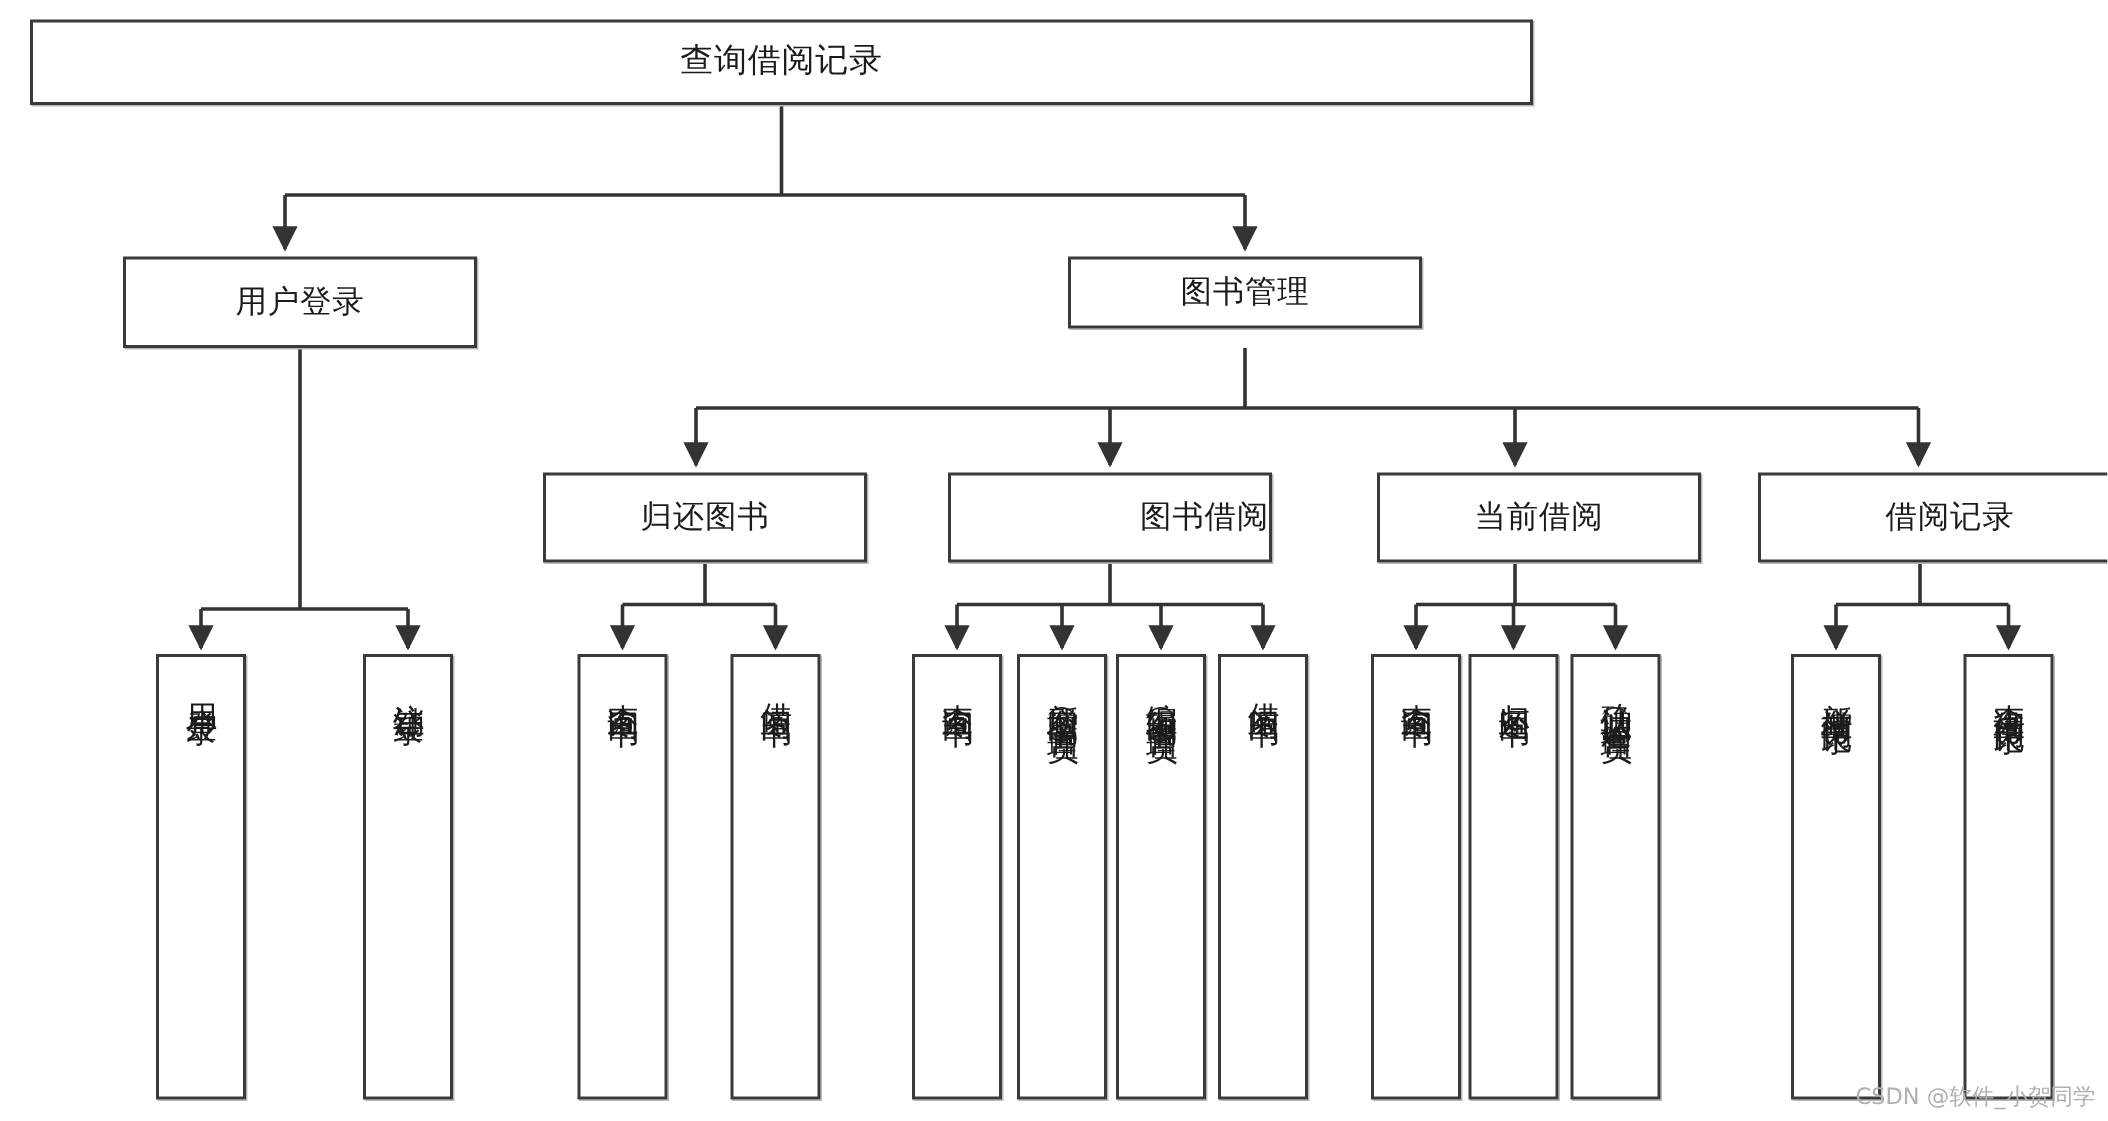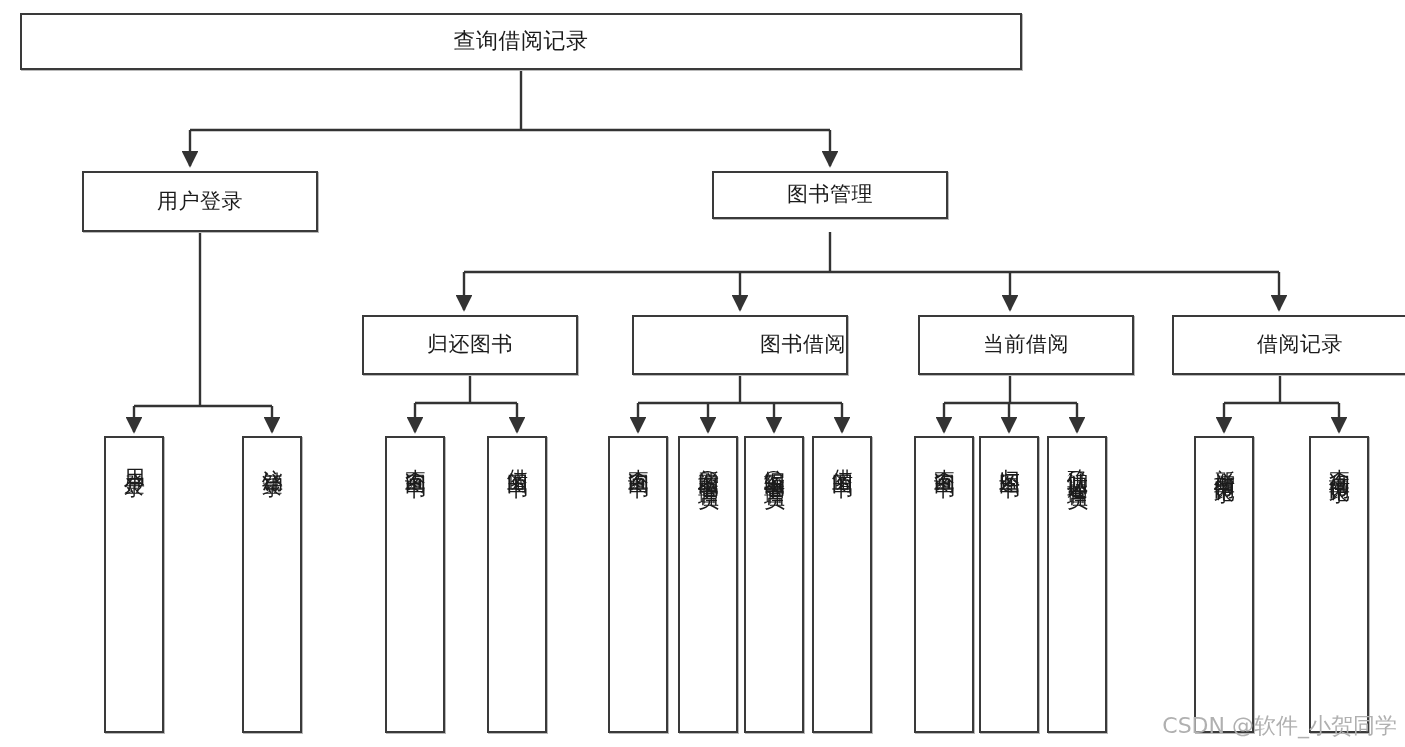--- a/index.html
+++ b/index.html
@@ -64,21 +64,21 @@
     font-size: 21px;
     line-height: 1.28;
     letter-spacing: 3px;
     white-space: normal;
   }
   
   #watermark {
     position: absolute;
     right: 8px;
     bottom: 6px;
-    font-size: 22px;
+    font-size: 15px;
     color: #b0b0b0;
     z-index: 3;
     white-space: nowrap;
     user-select: none;
   }
 </style>
 </head>
 <body>
 
 <div id="canvas">

